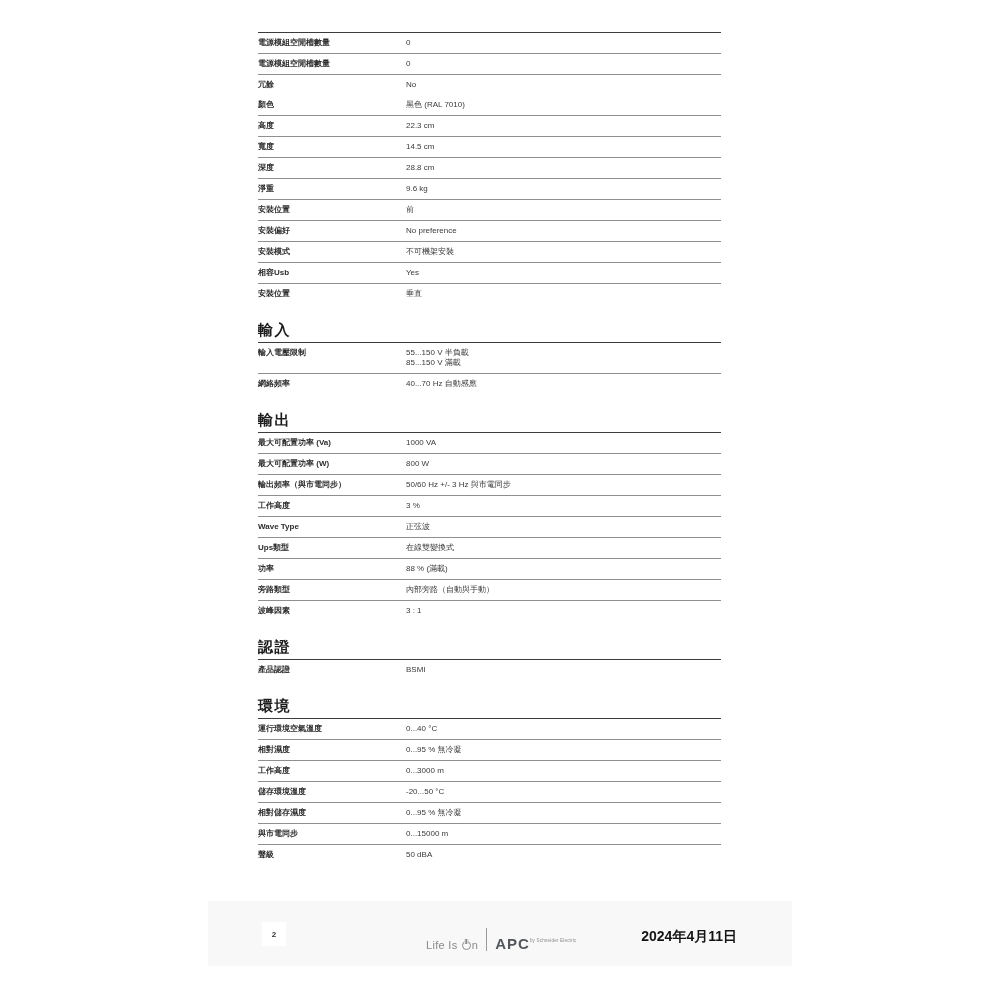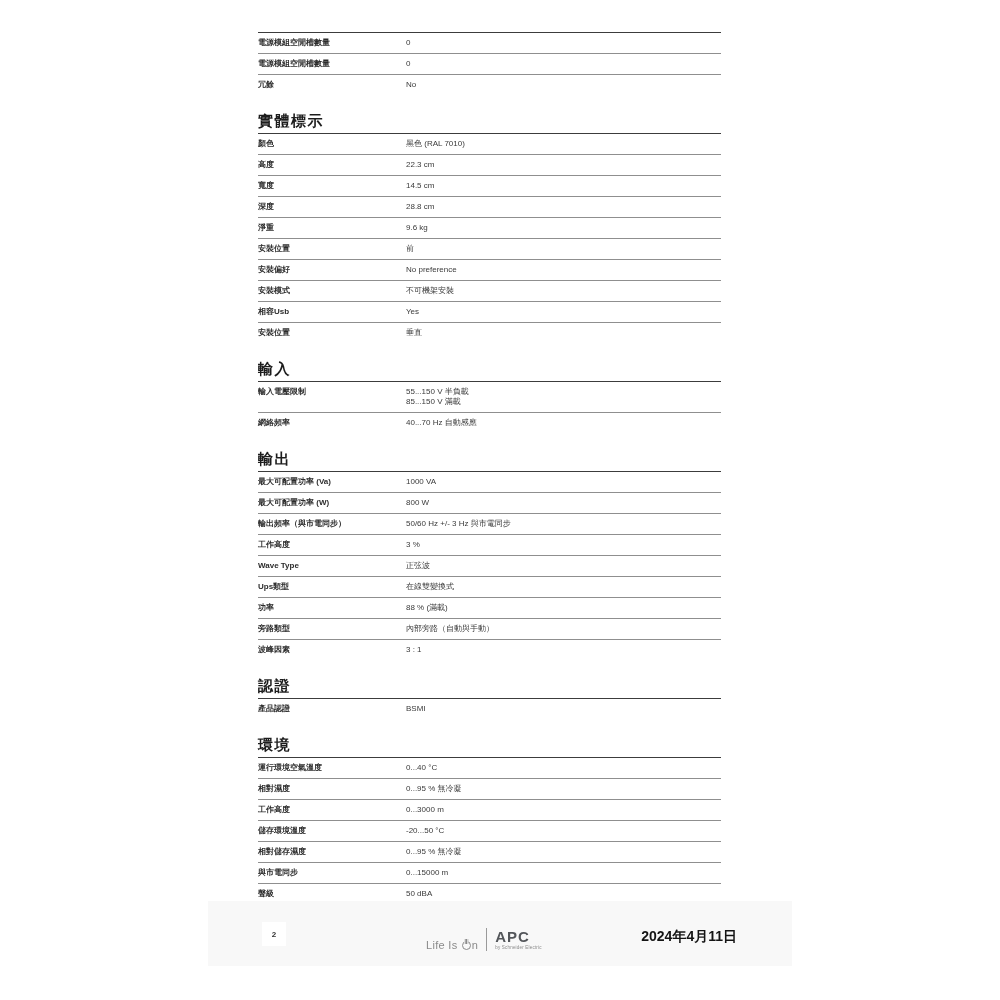--- a/index.html
+++ b/index.html
@@ -123,21 +123,21 @@
     border-right: 1px solid #f8f8f8;
   }
   .logo-divider {
     width: 1px;
     height: 23px;
     background: #9a9a9a;
     margin: 0 8px;
   }
   .apc-block {
     display: flex;
-    flex-direction: column;
+    flex-direction: row;
     align-items: flex-start;
   }
   .apc-word {
     font-size: 15px;
     line-height: 14px;
     font-weight: 800;
     letter-spacing: 1px;
     color: #53565a;
   }
   .apc-sub {
@@ -175,21 +175,20 @@
             <div>0</div>
           </div>
         </div>
         <div class="spec-row">
           <div class="spec-label">冗餘</div>
           <div class="spec-value">
             <div>No</div>
           </div>
         </div>
       </div>
-      <div class="section-heading">實體標示</div>
       <div class="spec-table">
         <div class="spec-row">
           <div class="spec-label">顏色</div>
           <div class="spec-value">
             <div>黑色 (RAL 7010)</div>
           </div>
         </div>
         <div class="spec-row">
           <div class="spec-label">高度</div>
           <div class="spec-value">

